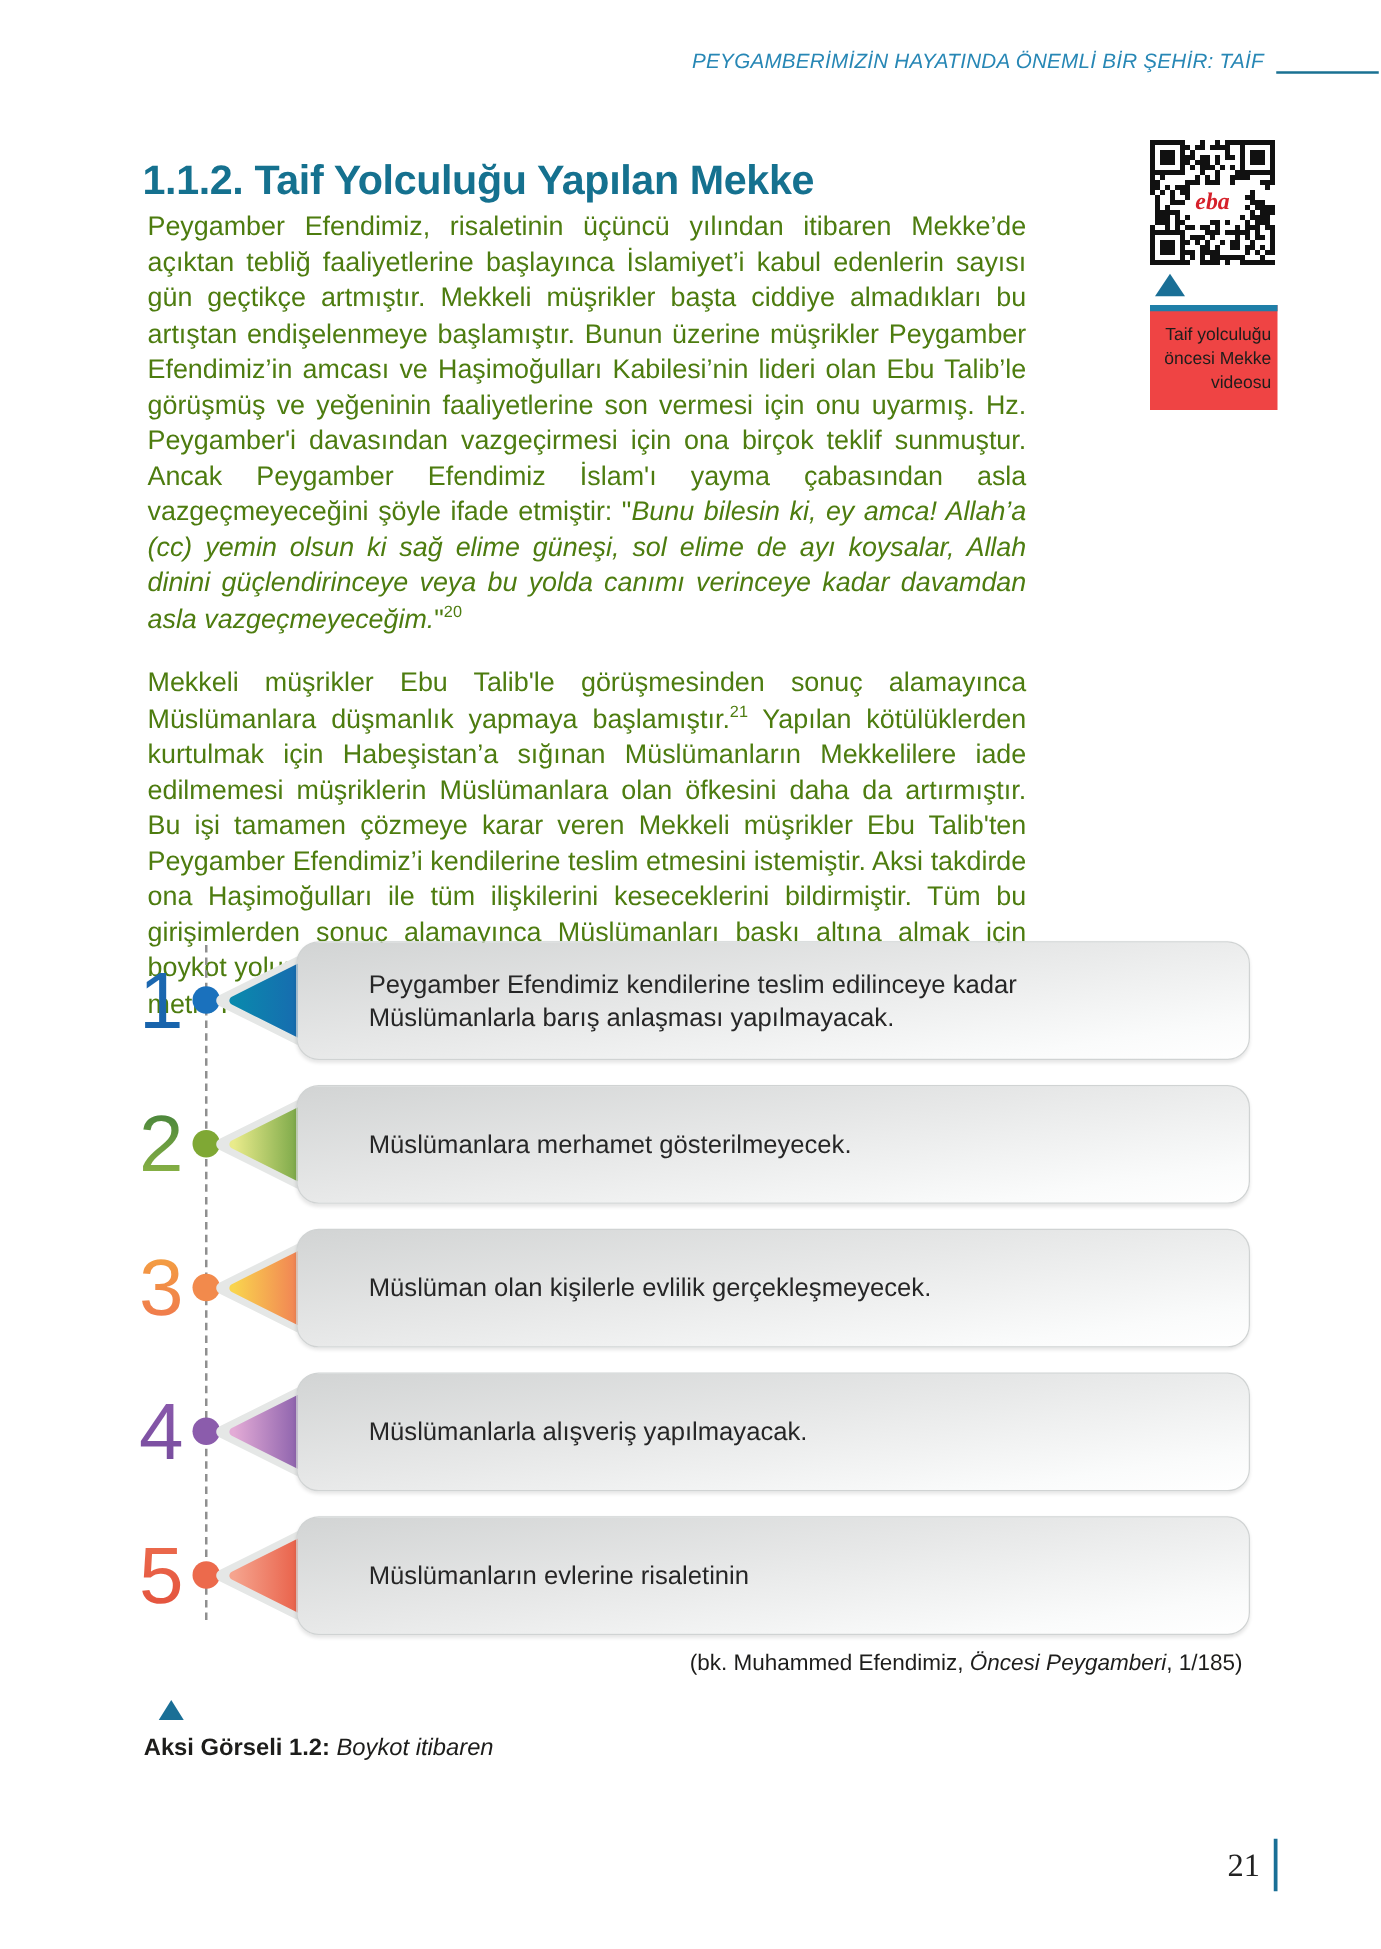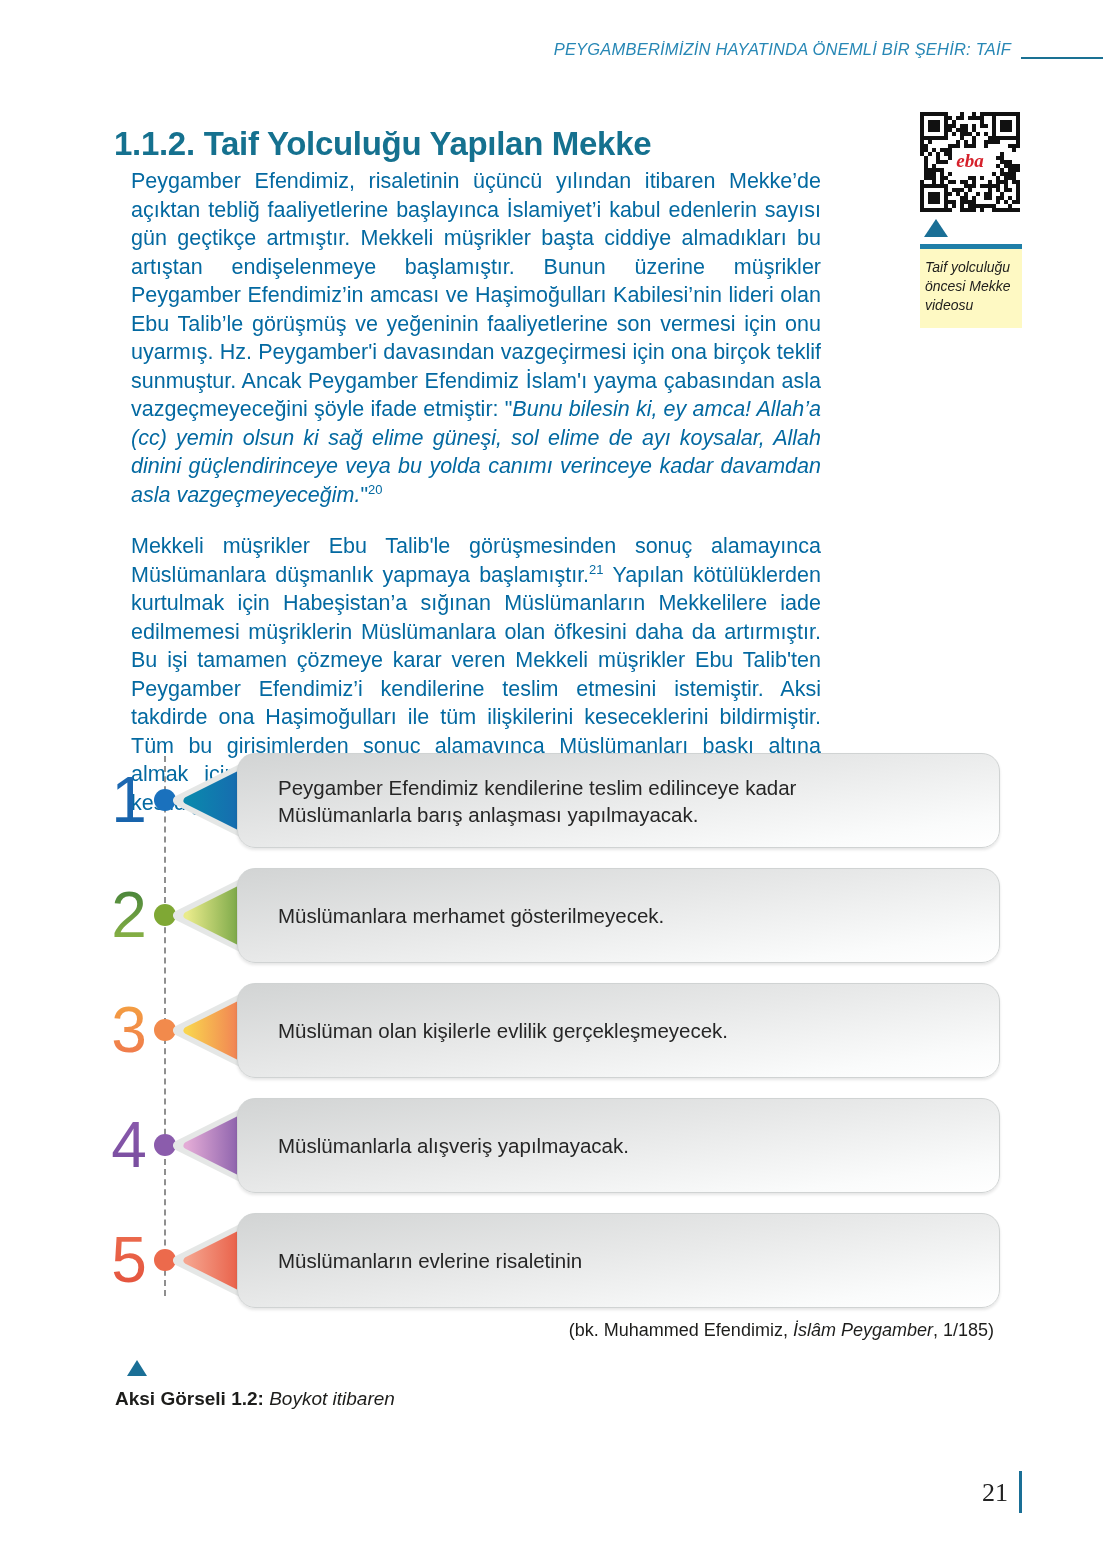--- a/index.html
+++ b/index.html
@@ -15,35 +15,35 @@
   }
   .running-head .rule{width:82px;height:2px;background:#1a7193;margin-left:10px;margin-top:10px;}
   
   .section-title{
     position:absolute;left:114px;top:103px;font-size:33px;color:#15718f;
     letter-spacing:-0.3px;
   }
   
   .body-col{position:absolute;left:115px;top:167px;width:706px;}
   .body-col p{
-    margin:0 0 23px 16px;font-size:21.5px;line-height:28.5px;text-align:justify;color:#0369a1;
+    margin:0 0 23px 3px;font-size:21.5px;line-height:28.5px;text-align:justify;color:#4d7c0f;
   }
   .body-col .q{font-style:italic;}
   sup{font-size:13px;line-height:0;vertical-align:super;}
   
   .qr{position:absolute;left:920px;top:112px;width:100px;height:100px;}
   .video-tri{
     position:absolute;left:924px;top:219px;width:0;height:0;
     border-left:12px solid transparent;border-right:12px solid transparent;
     border-bottom:18px solid #1a6f96;
   }
   .video-box{
     position:absolute;left:920px;top:244px;width:102px;box-sizing:border-box;
-    background:#fef9c3;border-top:5px solid #1f7fa8;padding:9px 5px 13px 5px;
-    font-style:italic;font-size:14px;line-height:19px;text-align:left;color:#1d1d1b;
+    background:#ef4444;border-top:5px solid #1f7fa8;padding:9px 5px 13px 5px;
+    font-size:14px;line-height:19px;text-align:right;color:#1d1d1b;
   }
   
   .infographic{position:absolute;left:0;top:753px;width:1105px;}
   .timeline{
     position:absolute;left:164px;top:3px;height:540px;width:0;
     border-left:2px dashed #8f8f8f;
   }
   .irow{position:relative;height:95px;margin-bottom:20px;}
   .num{
     position:absolute;left:98px;top:0;width:62px;height:95px;line-height:94px;
@@ -58,21 +58,21 @@
   .dot{
     position:absolute;left:154px;top:36px;width:22px;height:22px;border-radius:50%;
     background:var(--dot);
   }
   .arrow{position:absolute;left:170px;top:-1px;width:98px;height:97px;}
   .row-box{
     position:absolute;left:237px;top:0;width:763px;height:95px;box-sizing:border-box;
     border-radius:18px;border:1px solid #d0d3d3;
     background:linear-gradient(172deg,#d2d4d4 0%,#e7e8e8 45%,#fafbfb 85%,#ffffff 100%);
     box-shadow:0 2px 3px rgba(0,0,0,0.10);
-    display:flex;align-items:center;padding:0 85px 0 40px;
+    display:flex;align-items:center;padding:0 85px 0 57px;
   }
   .row-text{font-size:20.5px;line-height:27px;color:#262626;}
   
   .citation{
     position:absolute;right:111px;top:1320px;font-size:18px;color:#1d1d1b;white-space:nowrap;
   }
   .citation .book{font-style:italic;}
   .fig-tri{
     position:absolute;left:127px;top:1360px;width:0;height:0;
     border-left:10px solid transparent;border-right:10px solid transparent;
@@ -413,21 +413,21 @@
           </defs>
         <polygon points="8,48.5 89,8 89,89" fill="#e5e7e6" stroke="#e5e7e6" stroke-width="10" stroke-linejoin="round"></polygon>
         <polygon points="17,48.5 82,16 82,81" fill="url(#g4)" stroke="url(#g4)" stroke-width="7" stroke-linejoin="round"></polygon>
       </svg>
       <div class="row-box">
         <div class="row-text">Müslümanların evlerine risaletinin</div>
       </div>
     </div>
   </div>
 
-  <div class="citation"><span>(bk. Muhammed Efendimiz, </span><span class="book">İslâm Peygamber</span><span>, 1/185)</span></div>
+  <div class="citation"><span>(bk. Muhammed Efendimiz, </span><span class="book">Öncesi Peygamberi</span><span>, 1/185)</span></div>
 
   <div class="fig-tri"></div>
   <div class="fig-caption">
     <span class="lbl">Aksi Görseli 1.2:</span><span class="txt"> Boykot itibaren</span>
   </div>
 
   <div class="page-num">21</div>
   <div class="page-num-rule"></div>
 
 </div>

